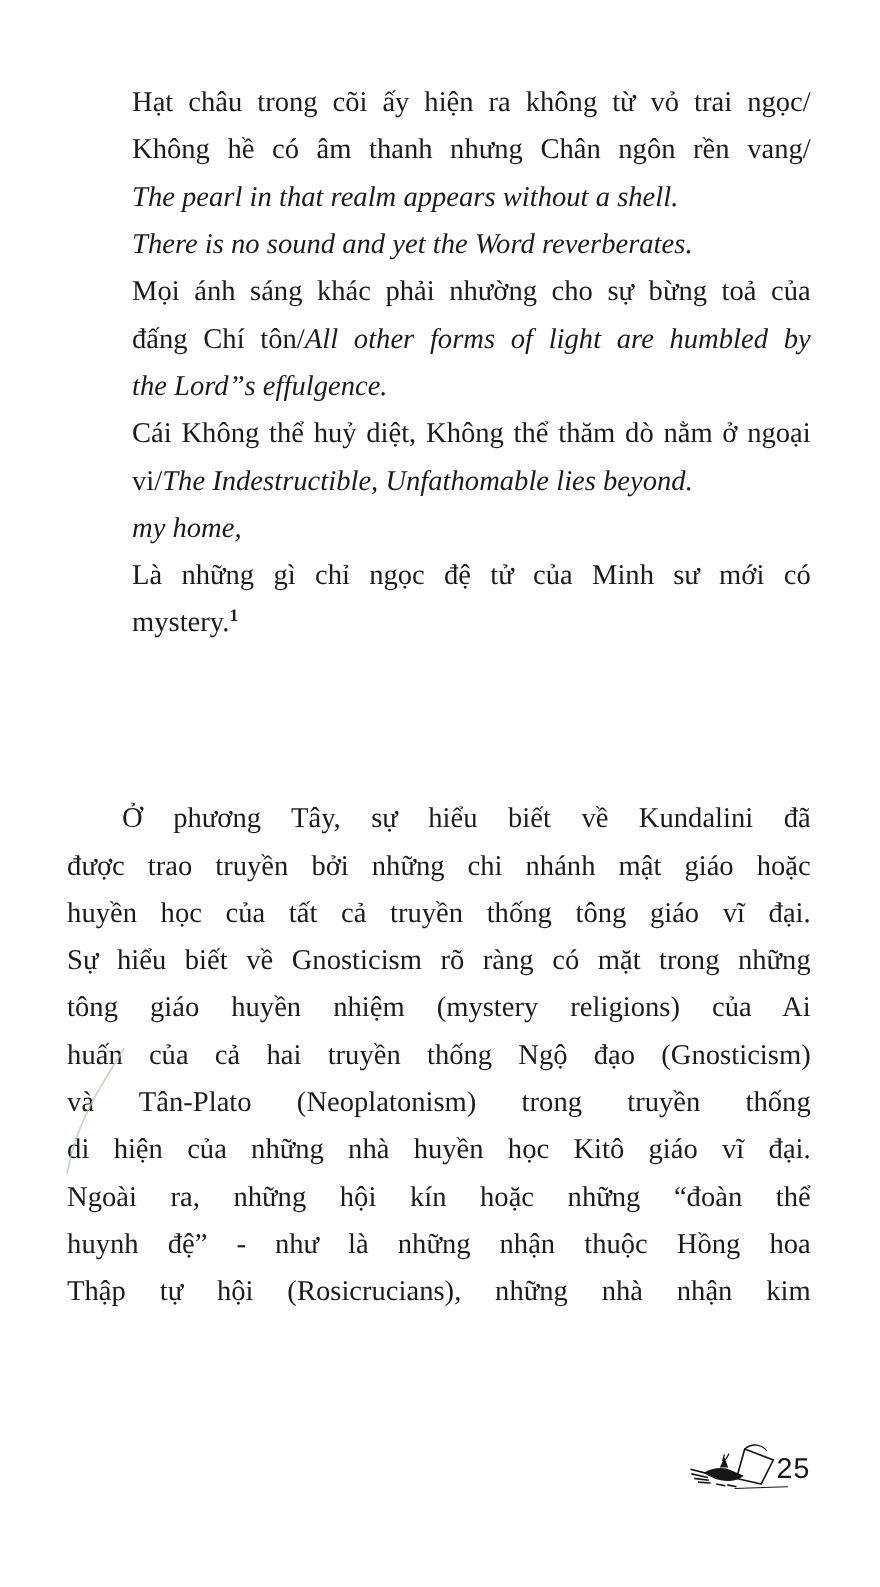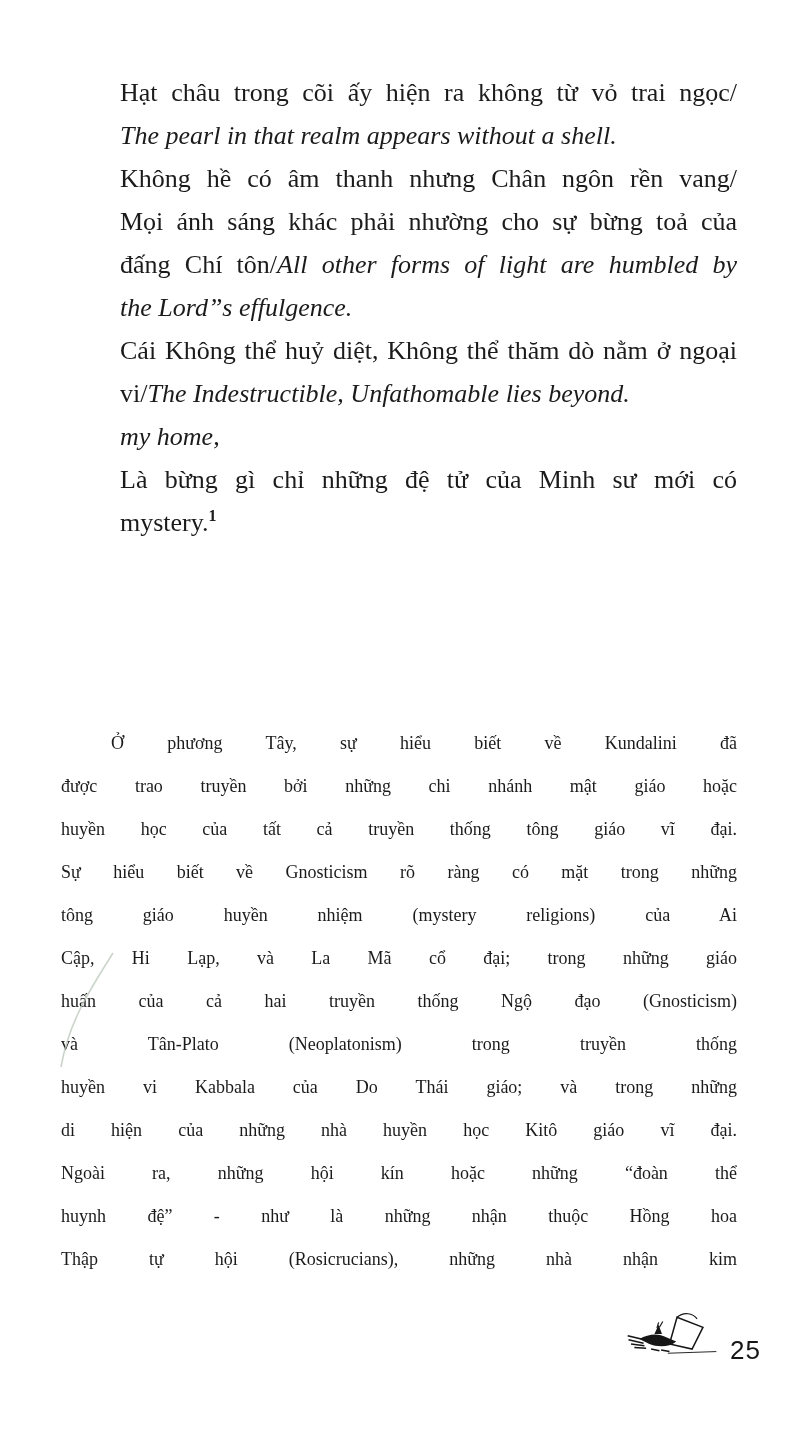--- a/index.html
+++ b/index.html
@@ -10,21 +10,21 @@
     font-family:"Liberation Serif","DejaVu Serif",serif;
     color:#1b1b1b;
     overflow:hidden;
   }
   .quote-block{
     position:absolute;top:71px;left:120px;width:617px;
     font-size:26px;
   }
   .body-paragraph{
     position:absolute;top:722px;left:61px;width:676px;
-    font-size:18px;
+    font-size:26px;
   }
   .line{
     line-height:43px;height:43px;
     text-align:left;
     white-space:normal;
   }
   .line.stretch{
     text-align:justify;
     text-align-last:justify;
   }
@@ -36,56 +36,55 @@
     font-weight:700;line-height:0;font-style:normal;
   }
   .page-footer{
     position:absolute;top:1306px;left:626px;
     width:140px;height:52px;
   }
   .ornament{
     position:absolute;left:0;top:4px;
   }
   .page-number{
-    position:absolute;left:104px;top:14px;
+    position:absolute;left:80px;top:14px;
     font-family:"Liberation Sans","DejaVu Sans",sans-serif;
-    font-size:26px;color:#161616;letter-spacing:1px;margin-top:15px;
+    font-size:26px;color:#161616;letter-spacing:1px;
   }
   .scan-mark{
     position:absolute;left:55px;top:945px;
     pointer-events:none;
   }
 </style>
 </head>
 <body>
 
 <div class="quote-block">
     <div class="line stretch"><span class="r">Hạt châu trong cõi ấy hiện ra không từ vỏ trai ngọc/</span></div>
+    <div class="line stretch"><span class="r">Không hề có âm thanh nhưng Chân ngôn rền vang/</span></div>
     <div class="line"><span class="i">The pearl in that realm appears without a shell.</span></div>
-    <div class="line stretch"><span class="r">Không hề có âm thanh nhưng Chân ngôn rền vang/</span></div>
+    <div class="line"><span class="i">There is no sound and yet the Word reverberates.</span></div>
     <div class="line stretch"><span class="r">Mọi ánh sáng khác phải nhường cho sự bừng toả của</span></div>
     <div class="line stretch"><span class="r">đấng Chí tôn/</span><span class="i">All other forms of light are humbled by</span></div>
     <div class="line"><span class="i">the Lord”s effulgence.</span></div>
     <div class="line stretch"><span class="r">Cái Không thể huỷ diệt, Không thể thăm dò nằm ở ngoại</span></div>
     <div class="line"><span class="r">vi/</span><span class="i">The Indestructible, Unfathomable lies beyond.</span></div>
     <div class="line"><span class="i">my home,</span></div>
-    <div class="line stretch"><span class="r">Là bừng gì chỉ những đệ tử của Minh sư mới có</span></div>
+    <div class="line stretch"><span class="r">Là những gì chỉ ngọc đệ tử của Minh sư mới có</span></div>
     <div class="line"><span class="r">mystery.</span><span class="sup">1</span></div>
   </div>
 
 <div class="body-paragraph">
     <div class="line stretch indent"><span class="r">Ở phương Tây, sự hiểu biết về Kundalini đã</span></div>
     <div class="line stretch"><span class="r">được trao truyền bởi những chi nhánh mật giáo hoặc</span></div>
     <div class="line stretch"><span class="r">huyền học của tất cả truyền thống tông giáo vĩ đại.</span></div>
     <div class="line stretch"><span class="r">Sự hiểu biết về Gnosticism rõ ràng có mặt trong những</span></div>
     <div class="line stretch"><span class="r">tông giáo huyền nhiệm (mystery religions) của Ai</span></div>
-    <div class="line stretch"><span class="r">Cập, Hi Lạp, và La Mã cổ đại; trong những giáo</span></div>
     <div class="line stretch"><span class="r">huấn của cả hai truyền thống Ngộ đạo (Gnosticism)</span></div>
     <div class="line stretch"><span class="r">và Tân-Plato (Neoplatonism) trong truyền thống</span></div>
-    <div class="line stretch"><span class="r">huyền vi Kabbala của Do Thái giáo; và trong những</span></div>
     <div class="line stretch"><span class="r">di hiện của những nhà huyền học Kitô giáo vĩ đại.</span></div>
     <div class="line stretch"><span class="r">Ngoài ra, những hội kín hoặc những “đoàn thể</span></div>
     <div class="line stretch"><span class="r">huynh đệ” - như là những nhận thuộc Hồng hoa</span></div>
     <div class="line stretch"><span class="r">Thập tự hội (Rosicrucians), những nhà nhận kim</span></div>
   </div>
 
 <svg class="scan-mark" width="70" height="130" viewBox="0 0 70 130">
   <path d="M58,8 C38,40 14,75 6,122" fill="none" stroke="#b9c6ba" stroke-width="1.6" opacity="0.75"></path>
 </svg>
 

